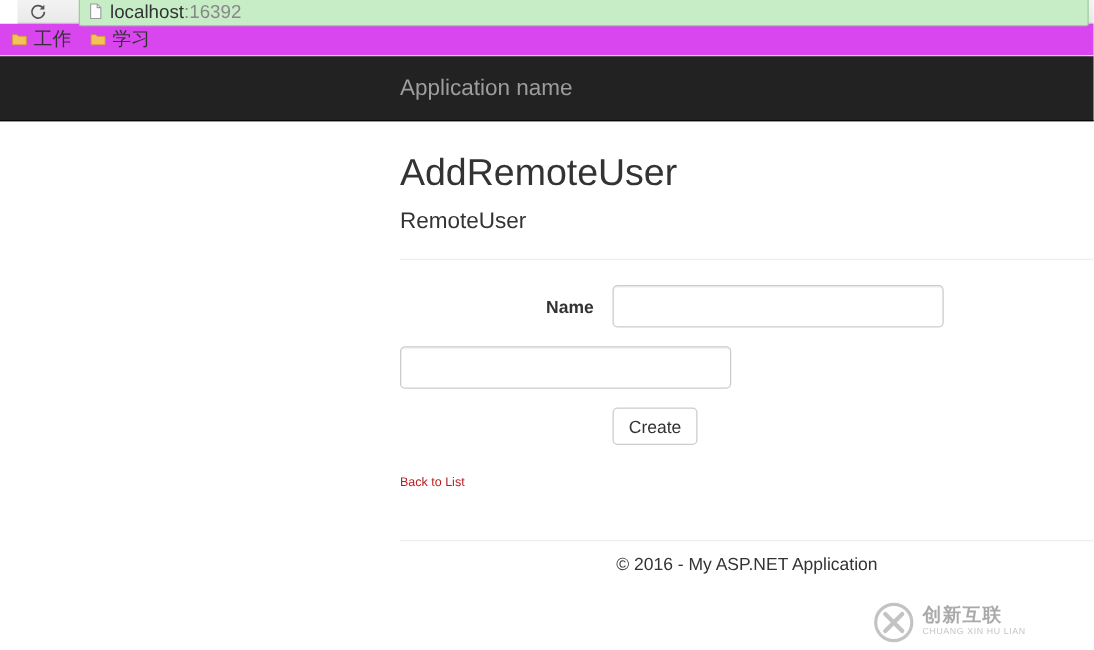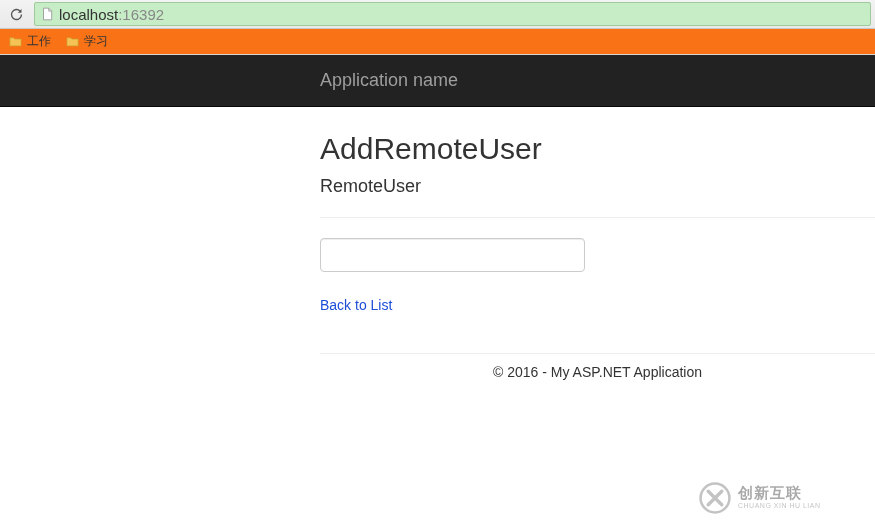--- a/index.html
+++ b/index.html
@@ -1,47 +1,47 @@
 <!DOCTYPE html>
 <html><head>
   <meta charset="utf-8">
   <style>
     * { margin: 0; padding: 0; box-sizing: border-box; }
     body { font-family: "Helvetica Neue", Helvetica, Arial, sans-serif; font-size: 14px; color: #333; background: #fff; width: 875px; height: 520px; overflow: hidden; position: relative; }
 
     
-    .browser-bar { height: 29px; background: linear-gradient(#f3f3f3, #e9e9e9); border-bottom: 1px solid #c8c8c8; display: flex; align-items: center; padding: 0 4px; gap: 6px; }
+    .browser-bar { height: 19px; background: linear-gradient(#f3f3f3, #e9e9e9); border-bottom: 1px solid #c8c8c8; display: flex; align-items: center; padding: 0 4px; gap: 21px; margin-left: 14px; }
     .reload-btn { width: 24px; height: 24px; display: flex; align-items: center; justify-content: center; color: #555; cursor: pointer; font-size: 16px; }
     .reload-btn svg { width: 15px; height: 15px; }
     .address-wrap { flex: 1; height: 24px; background: #c6edc6; border: 1px solid #9ecb9e; border-radius: 2px; display: flex; align-items: center; padding: 0 5px; gap: 5px; }
     .page-icon { width: 14px; height: 14px; }
     .address-text { font-size: 15px; color: #333; font-family: Arial, sans-serif; }
     .address-text .port { color: #888; }
 
-    .bookmark-bar { height: 26px; background: #f97316; border-bottom: 1px solid #d6d6d6; display: flex; align-items: center; gap: 14px; padding: 0 8px; font-size: 12px; color: #333; }
+    .bookmark-bar { height: 26px; background: #d946ef; border-bottom: 1px solid #d6d6d6; display: flex; align-items: center; gap: 14px; padding: 0 8px; font-size: 15px; color: #333; }
     .bookmark-item { display: flex; align-items: center; gap: 4px; cursor: pointer; }
     .folder-icon { width: 15px; height: 15px; }
 
     
     .navbar { background: #222; border-bottom: 1px solid #080808; min-height: 50px; display: flex; align-items: center; padding: 0 0 0 320px; text-align: center; }
     .navbar-brand { color: #9d9d9d; font-size: 18px; padding: 15px 15px 15px 0; }
 
     
     .container { width: 555px; margin-left: 320px; padding-top: 5px; }
     .page-h2 { font-size: 30px; font-weight: 500; margin: 20px 0 10px; color: #333; }
     .page-h4 { font-size: 18px; font-weight: 500; margin: 10px 0; color: #333; }
     .hr { border: 0; border-top: 1px solid #eee; margin: 20px 0; }
 
     .form-group { display: flex; align-items: center; margin-bottom: 15px; }
     .col-label { width: 170px; padding-right: 15px; text-align: right; font-weight: 700; color: #333; }
     .col-input { flex: 1; }
     .form-control { width: 265px; height: 34px; padding: 6px 12px; background: #fff; border: 1px solid #ccc; border-radius: 4px; box-shadow: inset 0 1px 1px rgba(0,0,0,0.075); font-size: 14px; }
     .btn-row { margin-left: 170px; margin-bottom: 15px; }
     .btn-default { display: inline-block; background: #fff; border: 1px solid #ccc; border-radius: 4px; padding: 6px 12px; font-size: 14px; color: #333; cursor: pointer; }
-    .back-link { color: #1d4ed8; text-decoration: none; display: inline-block; margin: 10px 0 20px; font-size: 14px; }
+    .back-link { color: #b91c1c; text-decoration: none; display: inline-block; margin: 10px 0 20px; font-size: 10px; }
 
     .hr2 { border: 0; border-top: 1px solid #eee; margin: 20px 0 10px; }
     .footer-text { color: #333; font-size: 14px; margin-top: 8px; text-align: center; }
 
     
     .watermark { position: absolute; right: 0; bottom: 0; width: 185px; height: 45px; display: flex; align-items: center; gap: 6px; opacity: 0.5; padding: 4px 8px; }
     .wm-logo { width: 34px; height: 34px; }
     .wm-text { display: flex; flex-direction: column; line-height: 1.1; }
     .wm-cn { font-size: 15px; font-weight: bold; color: #555; letter-spacing: 1px; }
     .wm-en { font-size: 7px; color: #888; letter-spacing: 0.5px; }
@@ -82,27 +82,36 @@
 
 <div class="navbar">
   <a class="navbar-brand">Application name</a>
 </div>
 
 <div class="container">
   <h2 class="page-h2">AddRemoteUser</h2>
   <h4 class="page-h4">RemoteUser</h4>
   <hr class="hr">
 
+  <div class="form-group">
+    <label class="col-label">Name</label>
+    <div class="col-input">
+      <input class="form-control" type="text" value="" style="">
+    </div>
+  </div>
 
   <div class="form-group">
     <div class="col-input">
       <input class="form-control" type="text" value="" style="">
     </div>
   </div>
 
+  <div class="btn-row">
+    <button class="btn-default">Create</button>
+  </div>
 
   <a class="back-link" href="#">Back to List</a>
 
   <hr class="hr2">
   <p class="footer-text">© 2016 - My ASP.NET Application</p>
 </div>
 
 <div class="watermark">
   <svg class="wm-logo" viewBox="0 0 40 40">
     <circle cx="20" cy="20" r="17" fill="none" stroke="#888" stroke-width="3"></circle>

